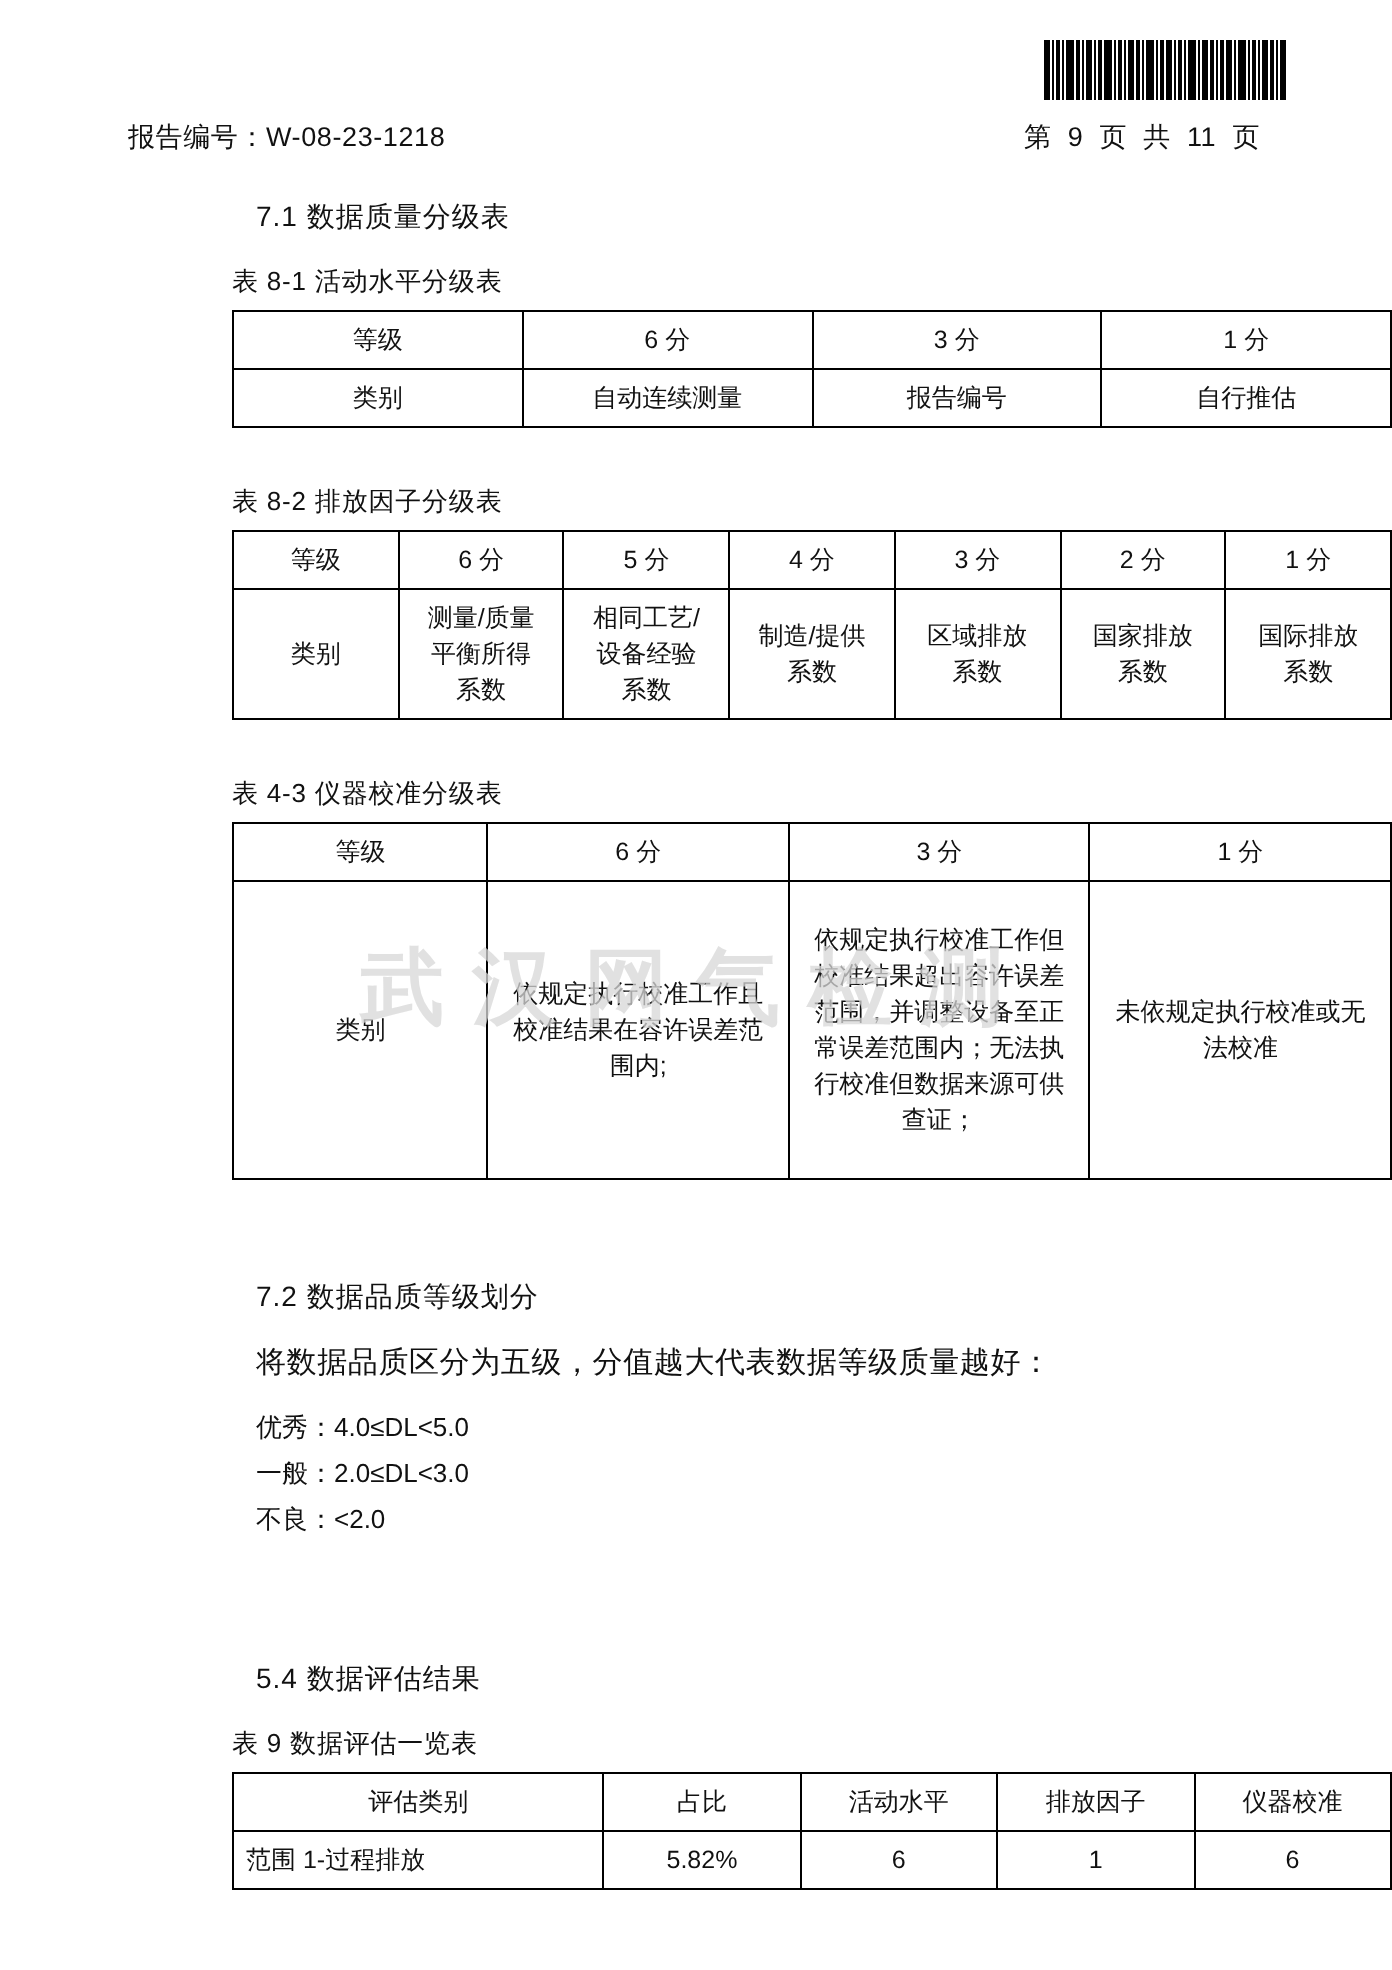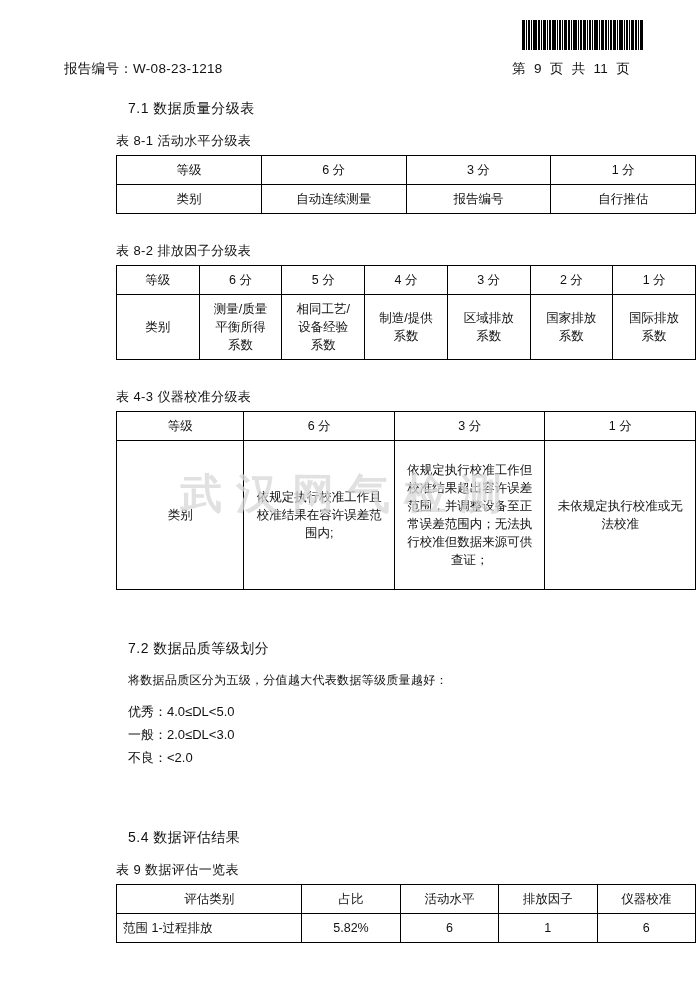--- a/index.html
+++ b/index.html
@@ -87,21 +87,21 @@
     font-weight: normal;
   }
   .t81 td { height: 20px; }
   .t82 .hdr td { height: 20px; }
   .t82 .body td { height: 56px; }
   .t83 .hdr td { height: 20px; }
   .t83 .body td { height: 140px; }
   .t83 .body td.cell-text { padding: 4px 10px; }
 
   .para {
-    font-size: 12px;
+    font-size: 15px;
     font-family: Liberation Mono, monospace;
     margin: 12px 0 12px 12px;
     letter-spacing: 0.3px;
   }
   .grades {
     margin: 10px 0 10px 12px;
     font-size: 13px;
     font-family: "Liberation Sans", "DejaVu Sans", sans-serif;
     line-height: 1.75;
   }

